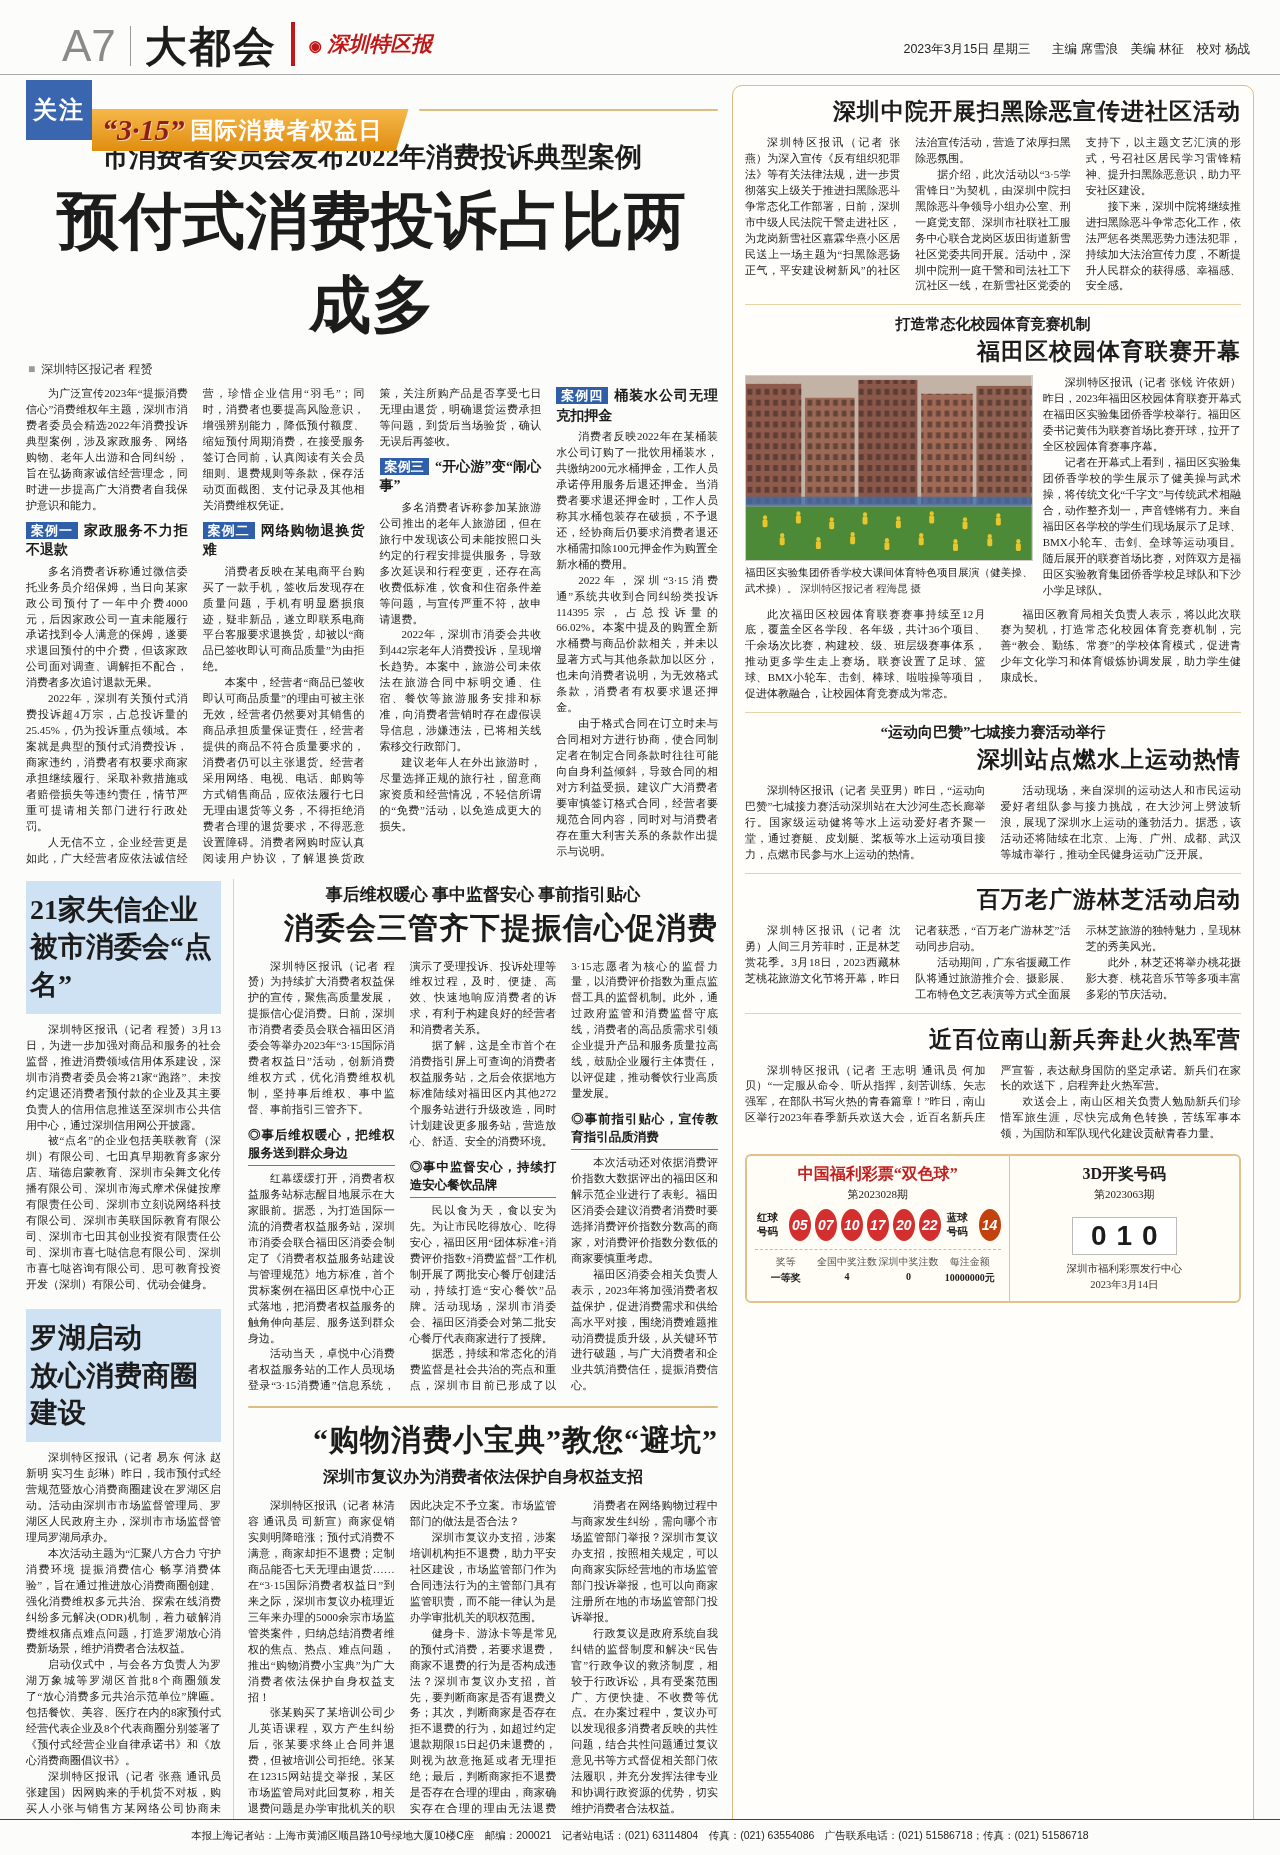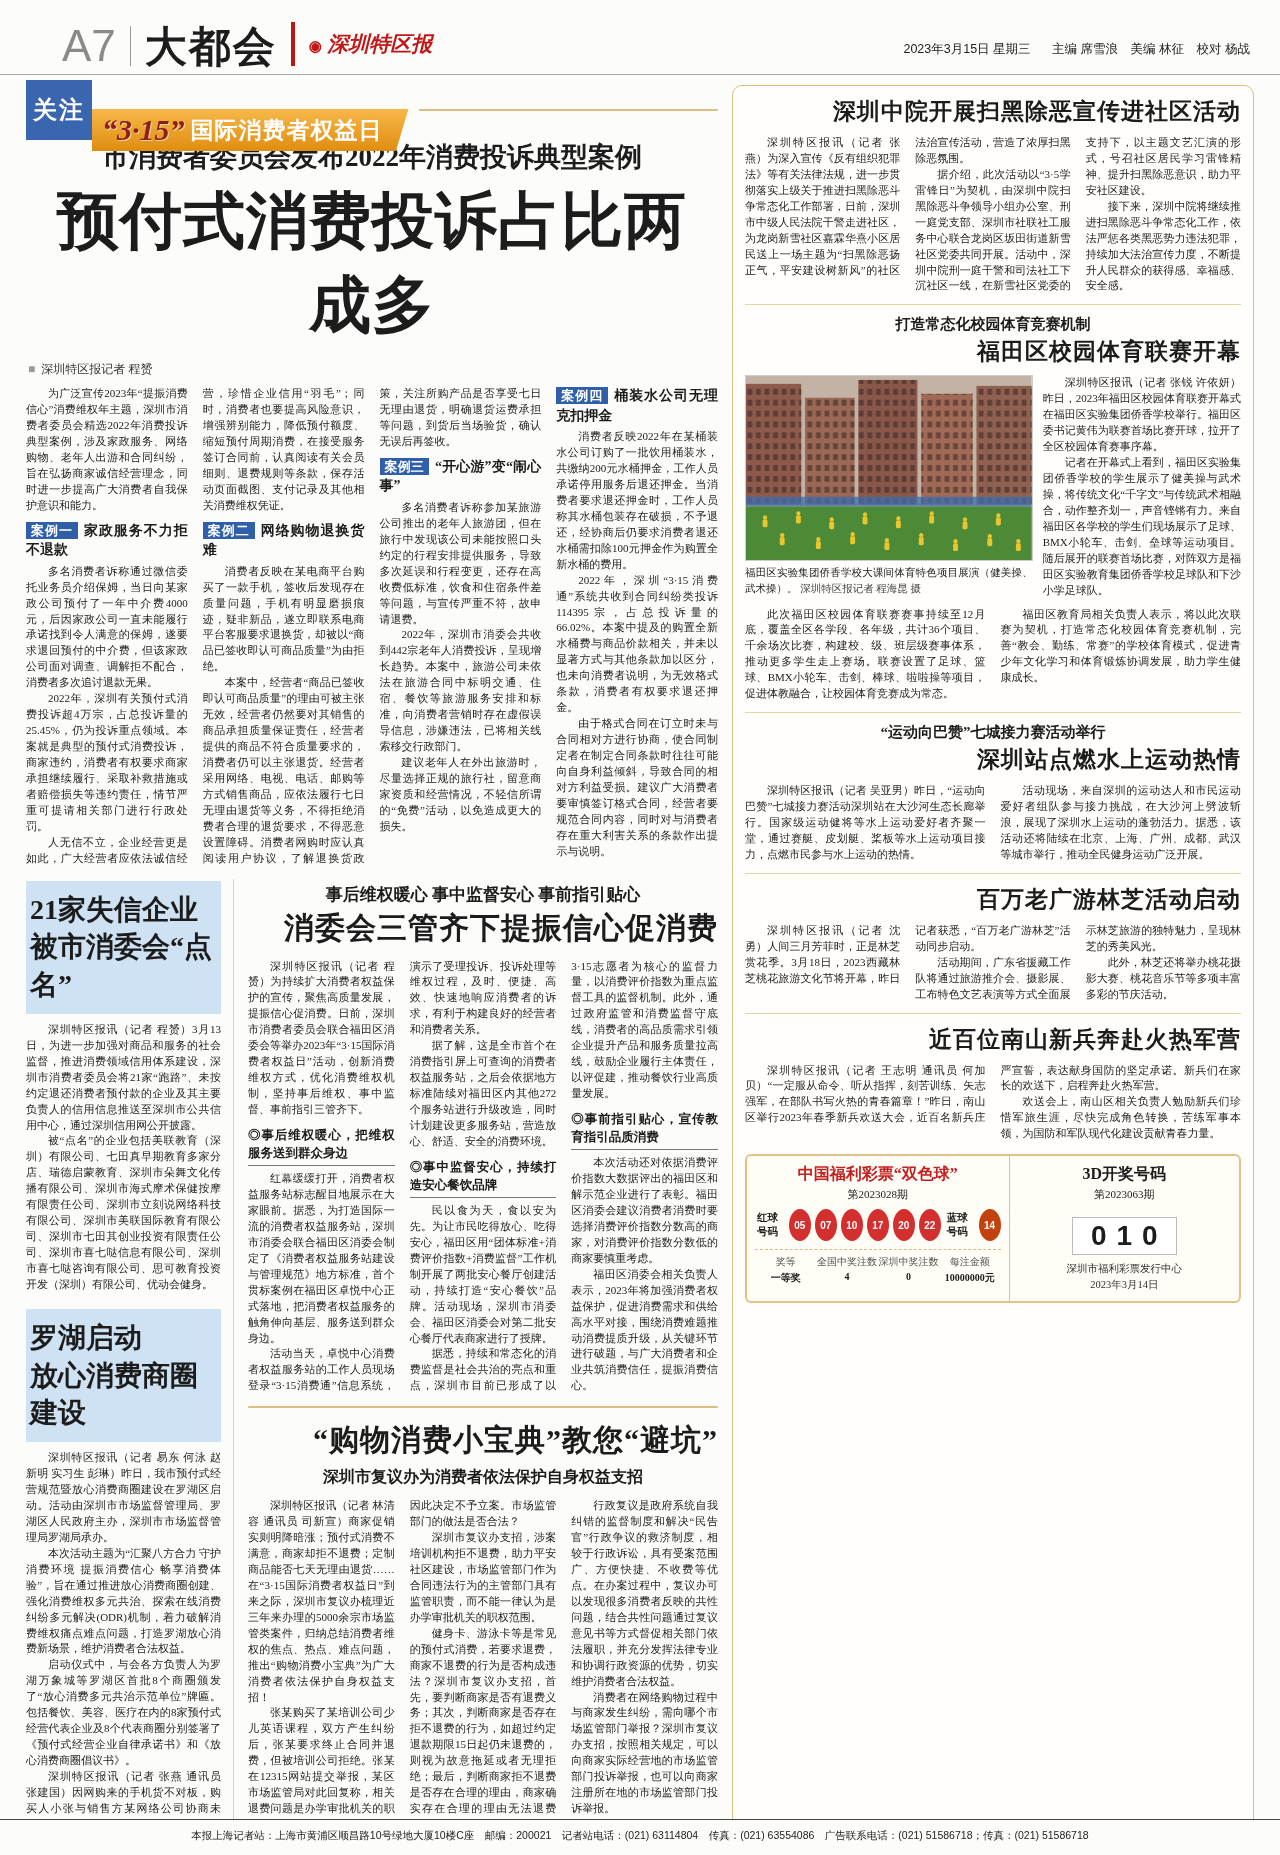--- a/index.html
+++ b/index.html
@@ -67,22 +67,22 @@
   .caption { font-size:10.5px; color:#222; margin-top:4px; line-height:1.45; text-align:justify; }
   .caption .credit { color:#444; }
   .photo-side { flex:1; }
   
   .lotto { display:flex; border:2px solid #e0c28a; border-radius:6px; margin-top:12px; overflow:hidden; background:#fffdf6; }
   .ssq { flex:1.15; padding:8px 8px 6px; border-right:1px solid #e0c28a; }
   .ssq .t { color:#c42020; font-weight:bold; font-size:16px; text-align:center; }
   .issue { text-align:center; font-size:11px; margin:2px 0 7px; }
   .balls { display:flex; align-items:center; gap:4px; justify-content:center; }
   .blbl { font-size:10.5px; font-weight:bold; margin:0 2px; }
-  .ball { width:22px; height:32px; border-radius:50%; background:#d32f2f; color:#fff; font-weight:bold; font-size:10px;
-          display:flex; align-items:center; justify-content:center; font-family:"Liberation Sans",sans-serif; flex:0 0 auto; }
+  .ball { width:22px; height:32px; border-radius:50%; background:#d32f2f; color:#fff; font-weight:bold; font-size:14px;
+          display:flex; align-items:center; justify-content:center; font-family:"Liberation Sans",sans-serif; flex:0 0 auto;font-style:italic; }
   .ball.blue { background:#c2410c; }
   .ltable { display:flex; justify-content:space-between; font-size:10px; margin-top:8px; border-top:1px dashed #d9b98a; padding-top:5px; text-align:center; }
   .ltable .c { flex:1; }
   .ltable .hh { color:#555; }
   .ltable .vv { font-weight:bold; margin-top:2px; }
   .d3box { flex:1; padding:8px; text-align:center; }
   .d3box .t { font-weight:bold; font-size:16px; }
   .d3num { font-size:28px; font-weight:bold; letter-spacing:10px; border:1px solid #bbb; display:inline-block;
            padding:2px 8px 2px 18px; margin:8px 0 6px; font-family:"Liberation Sans",sans-serif; background:#fff; }
   .d3f { font-size:10.5px; color:#333; line-height:1.5; }
@@ -189,22 +189,22 @@
 
           <hr class="gold">
 
           <h2 class="art-h2">“购物消费小宝典”教您“避坑”</h2>
           <div class="art-sub">深圳市复议办为消费者依法保护自身权益支招</div>
           <div class="jbody cols3">
             <p>深圳特区报讯（记者 林清容 通讯员 司新宣）商家促销实则明降暗涨；预付式消费不满意，商家却拒不退费；定制商品能否七天无理由退货……在“3·15国际消费者权益日”到来之际，深圳市复议办梳理近三年来办理的5000余宗市场监管类案件，归纳总结消费者维权的焦点、热点、难点问题，推出“购物消费小宝典”为广大消费者依法保护自身权益支招！</p>
             <p>张某购买了某培训公司少儿英语课程，双方产生纠纷后，张某要求终止合同并退费，但被培训公司拒绝。张某在12315网站提交举报，某区市场监管局对此回复称，相关退费问题是办学审批机关的职权范围，不属于其管辖范围，因此决定不予立案。市场监管部门的做法是否合法？</p>
             <p>深圳市复议办支招，涉案培训机构拒不退费，助力平安社区建设，市场监管部门作为合同违法行为的主管部门具有监管职责，而不能一律认为是办学审批机关的职权范围。</p>
             <p>健身卡、游泳卡等是常见的预付式消费，若要求退费，商家不退费的行为是否构成违法？深圳市复议办支招，首先，要判断商家是否有退费义务；其次，判断商家是否存在拒不退费的行为，如超过约定退款期限15日起仍未退费的，则视为故意拖延或者无理拒绝；最后，判断商家拒不退费是否存在合理的理由，商家确实存在合理的理由无法退费的，则不构成拒不退费。</p>
+            <p>消费者在网络购物过程中与商家发生纠纷，需向哪个市场监管部门举报？深圳市复议办支招，按照相关规定，可以向商家实际经营地的市场监管部门投诉举报，也可以向商家注册所在地的市场监管部门投诉举报。</p>
             <p>行政复议是政府系统自我纠错的监督制度和解决“民告官”行政争议的救济制度，相较于行政诉讼，具有受案范围广、方便快捷、不收费等优点。在办案过程中，复议办可以发现很多消费者反映的共性问题，结合共性问题通过复议意见书等方式督促相关部门依法履职，并充分发挥法律专业和协调行政资源的优势，切实维护消费者合法权益。</p>
-            <p>消费者在网络购物过程中与商家发生纠纷，需向哪个市场监管部门举报？深圳市复议办支招，按照相关规定，可以向商家实际经营地的市场监管部门投诉举报，也可以向商家注册所在地的市场监管部门投诉举报。</p>
           </div>
 
           <hr class="gold">
 
         </div>
       </div>
     </div>
 
     <div class="rz">
 

